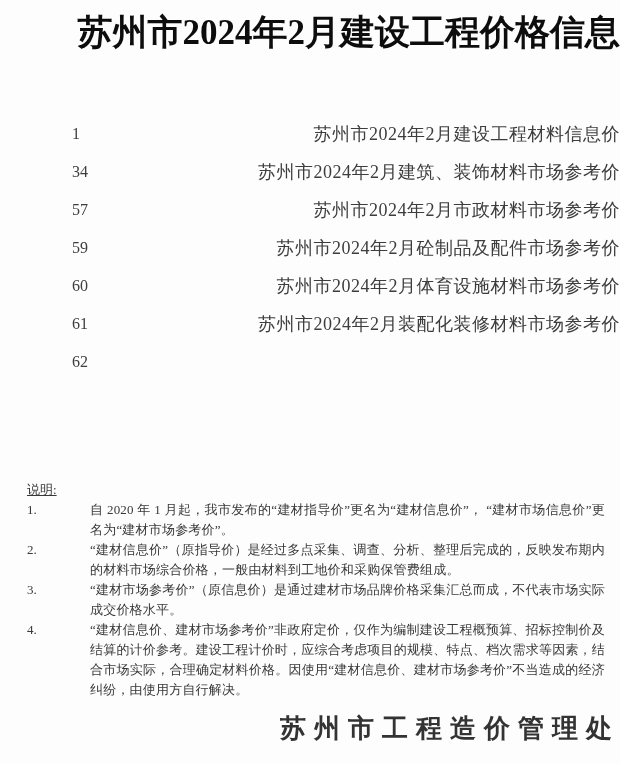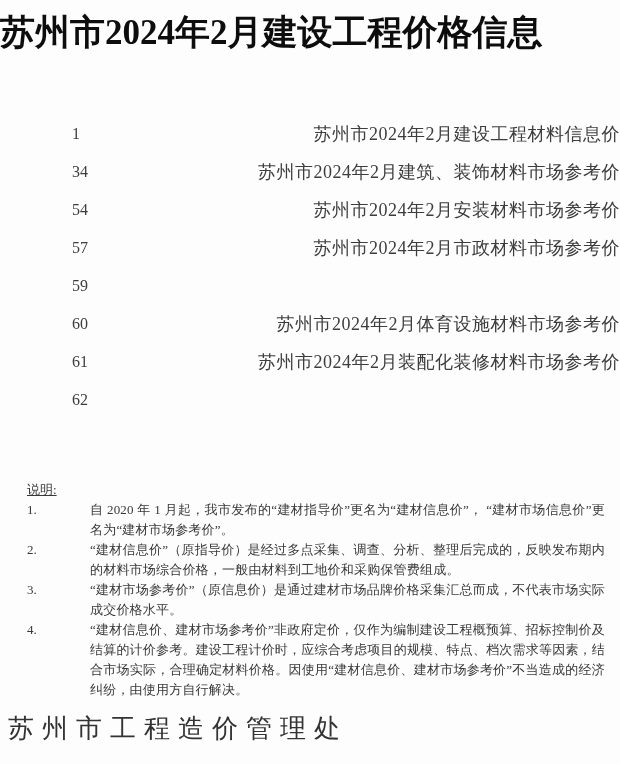--- a/index.html
+++ b/index.html
@@ -16,21 +16,21 @@
     overflow: hidden;
   }
   .page {
     position: relative;
     width: 620px;
     height: 764px;
   }
   .doc-title {
     margin: 0;
     padding-top: 12px;
-    text-align: left;
+    text-align: right;
     font-size: 35px;
     line-height: 42px;
     font-weight: bold;
     color: #0d0d0d;
     letter-spacing: 0px;
     white-space: nowrap;
   }
   .toc {
     margin-top: 61px;
   }
@@ -77,26 +77,26 @@
     flex: 1;
     text-align: justify;
     letter-spacing: 0.2px;
     margin-left: 40px;
   }
   .footer {
     position: absolute;
     top: 712px;
     left: 0;
     right: 0;
-    text-align: left;
+    text-align: right;
     font-size: 26px;
     line-height: 34px;
     letter-spacing: 8px;
     text-indent: 8px;
-    font-weight: normal;
+    font-weight: bold;
     color: #333333;
     white-space: nowrap;
   }
 </style>
 </head>
 <body>
 
 <div class="page">
 
   <h1 class="doc-title">苏州市2024年2月建设工程价格信息</h1>
@@ -104,29 +104,26 @@
   <div class="toc">
     <div class="toc-row">
       <span class="toc-page">1</span>
       <span class="toc-label">苏州市2024年2月建设工程材料信息价</span>
     </div>
     <div class="toc-row">
       <span class="toc-page">34</span>
       <span class="toc-label">苏州市2024年2月建筑、装饰材料市场参考价</span>
     </div>
     <div class="toc-row">
-      <span class="toc-page">54</span>
-      <span class="toc-label">苏州市2024年2月安装材料市场参考价</span>
-    </div>
-    <div class="toc-row">
       <span class="toc-page">57</span>
       <span class="toc-label">苏州市2024年2月市政材料市场参考价</span>
     </div>
     <div class="toc-row">
       <span class="toc-page">59</span>
+      <span class="toc-label">苏州市2024年2月砼制品及配件市场参考价</span>
     </div>
     <div class="toc-row">
       <span class="toc-page">60</span>
       <span class="toc-label">苏州市2024年2月体育设施材料市场参考价</span>
     </div>
     <div class="toc-row">
       <span class="toc-page">61</span>
       <span class="toc-label">苏州市2024年2月装配化装修材料市场参考价</span>
     </div>
     <div class="toc-row">

